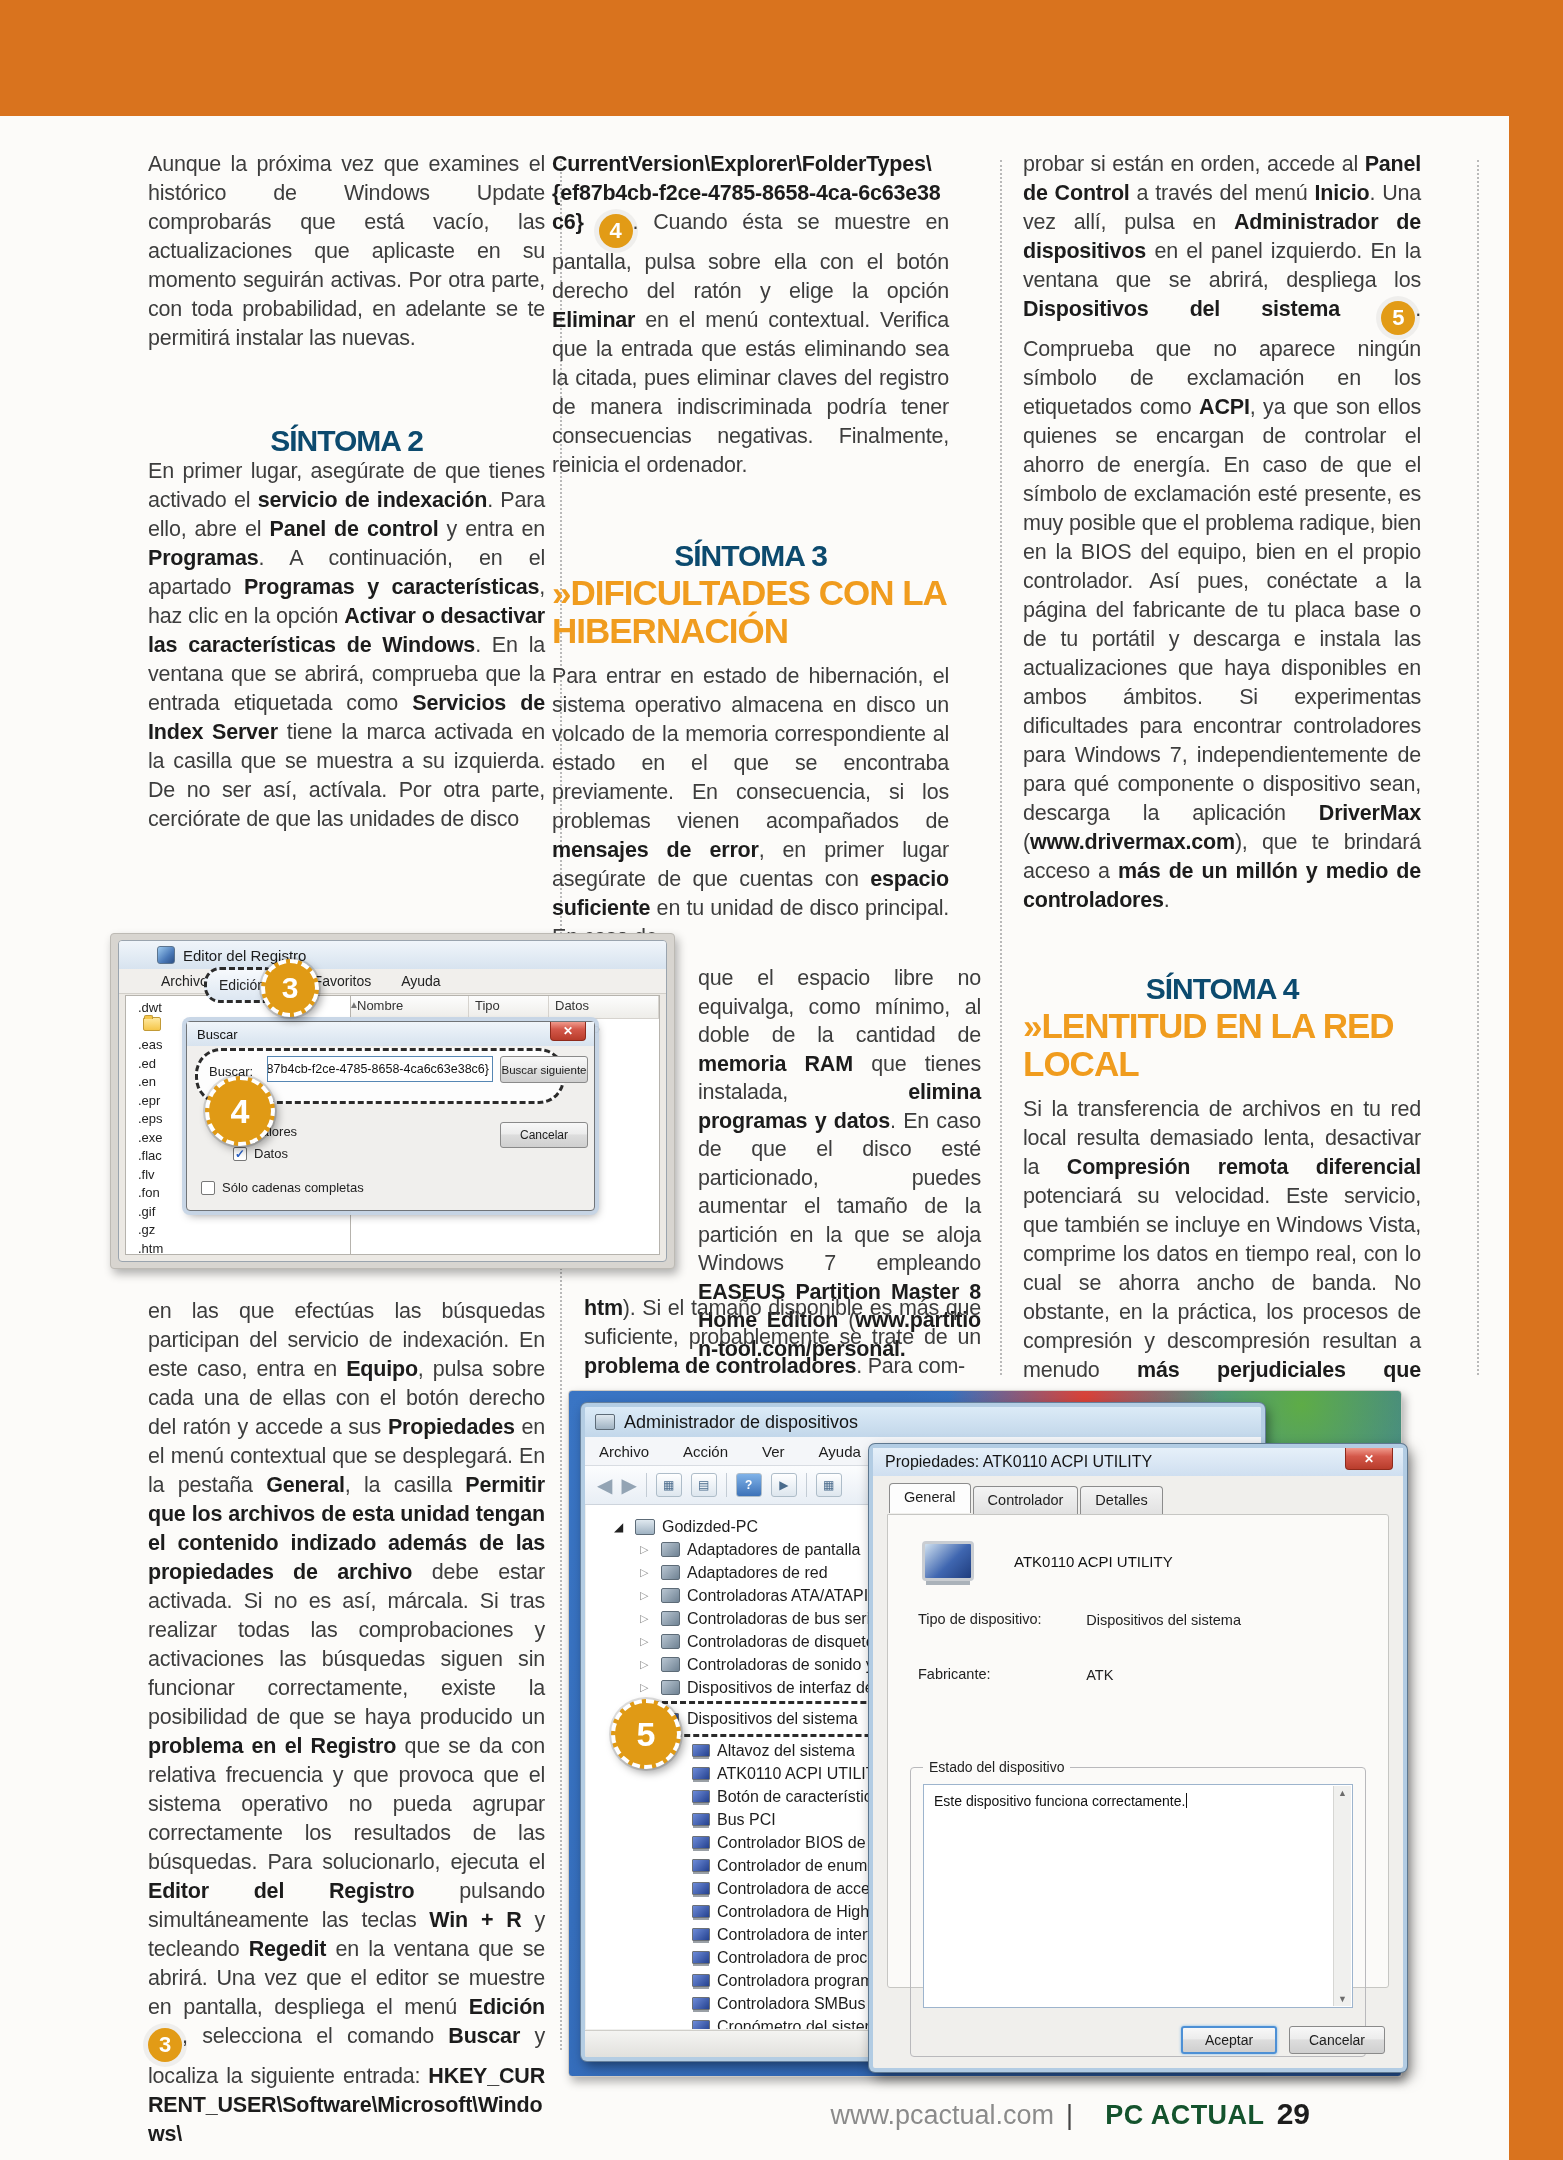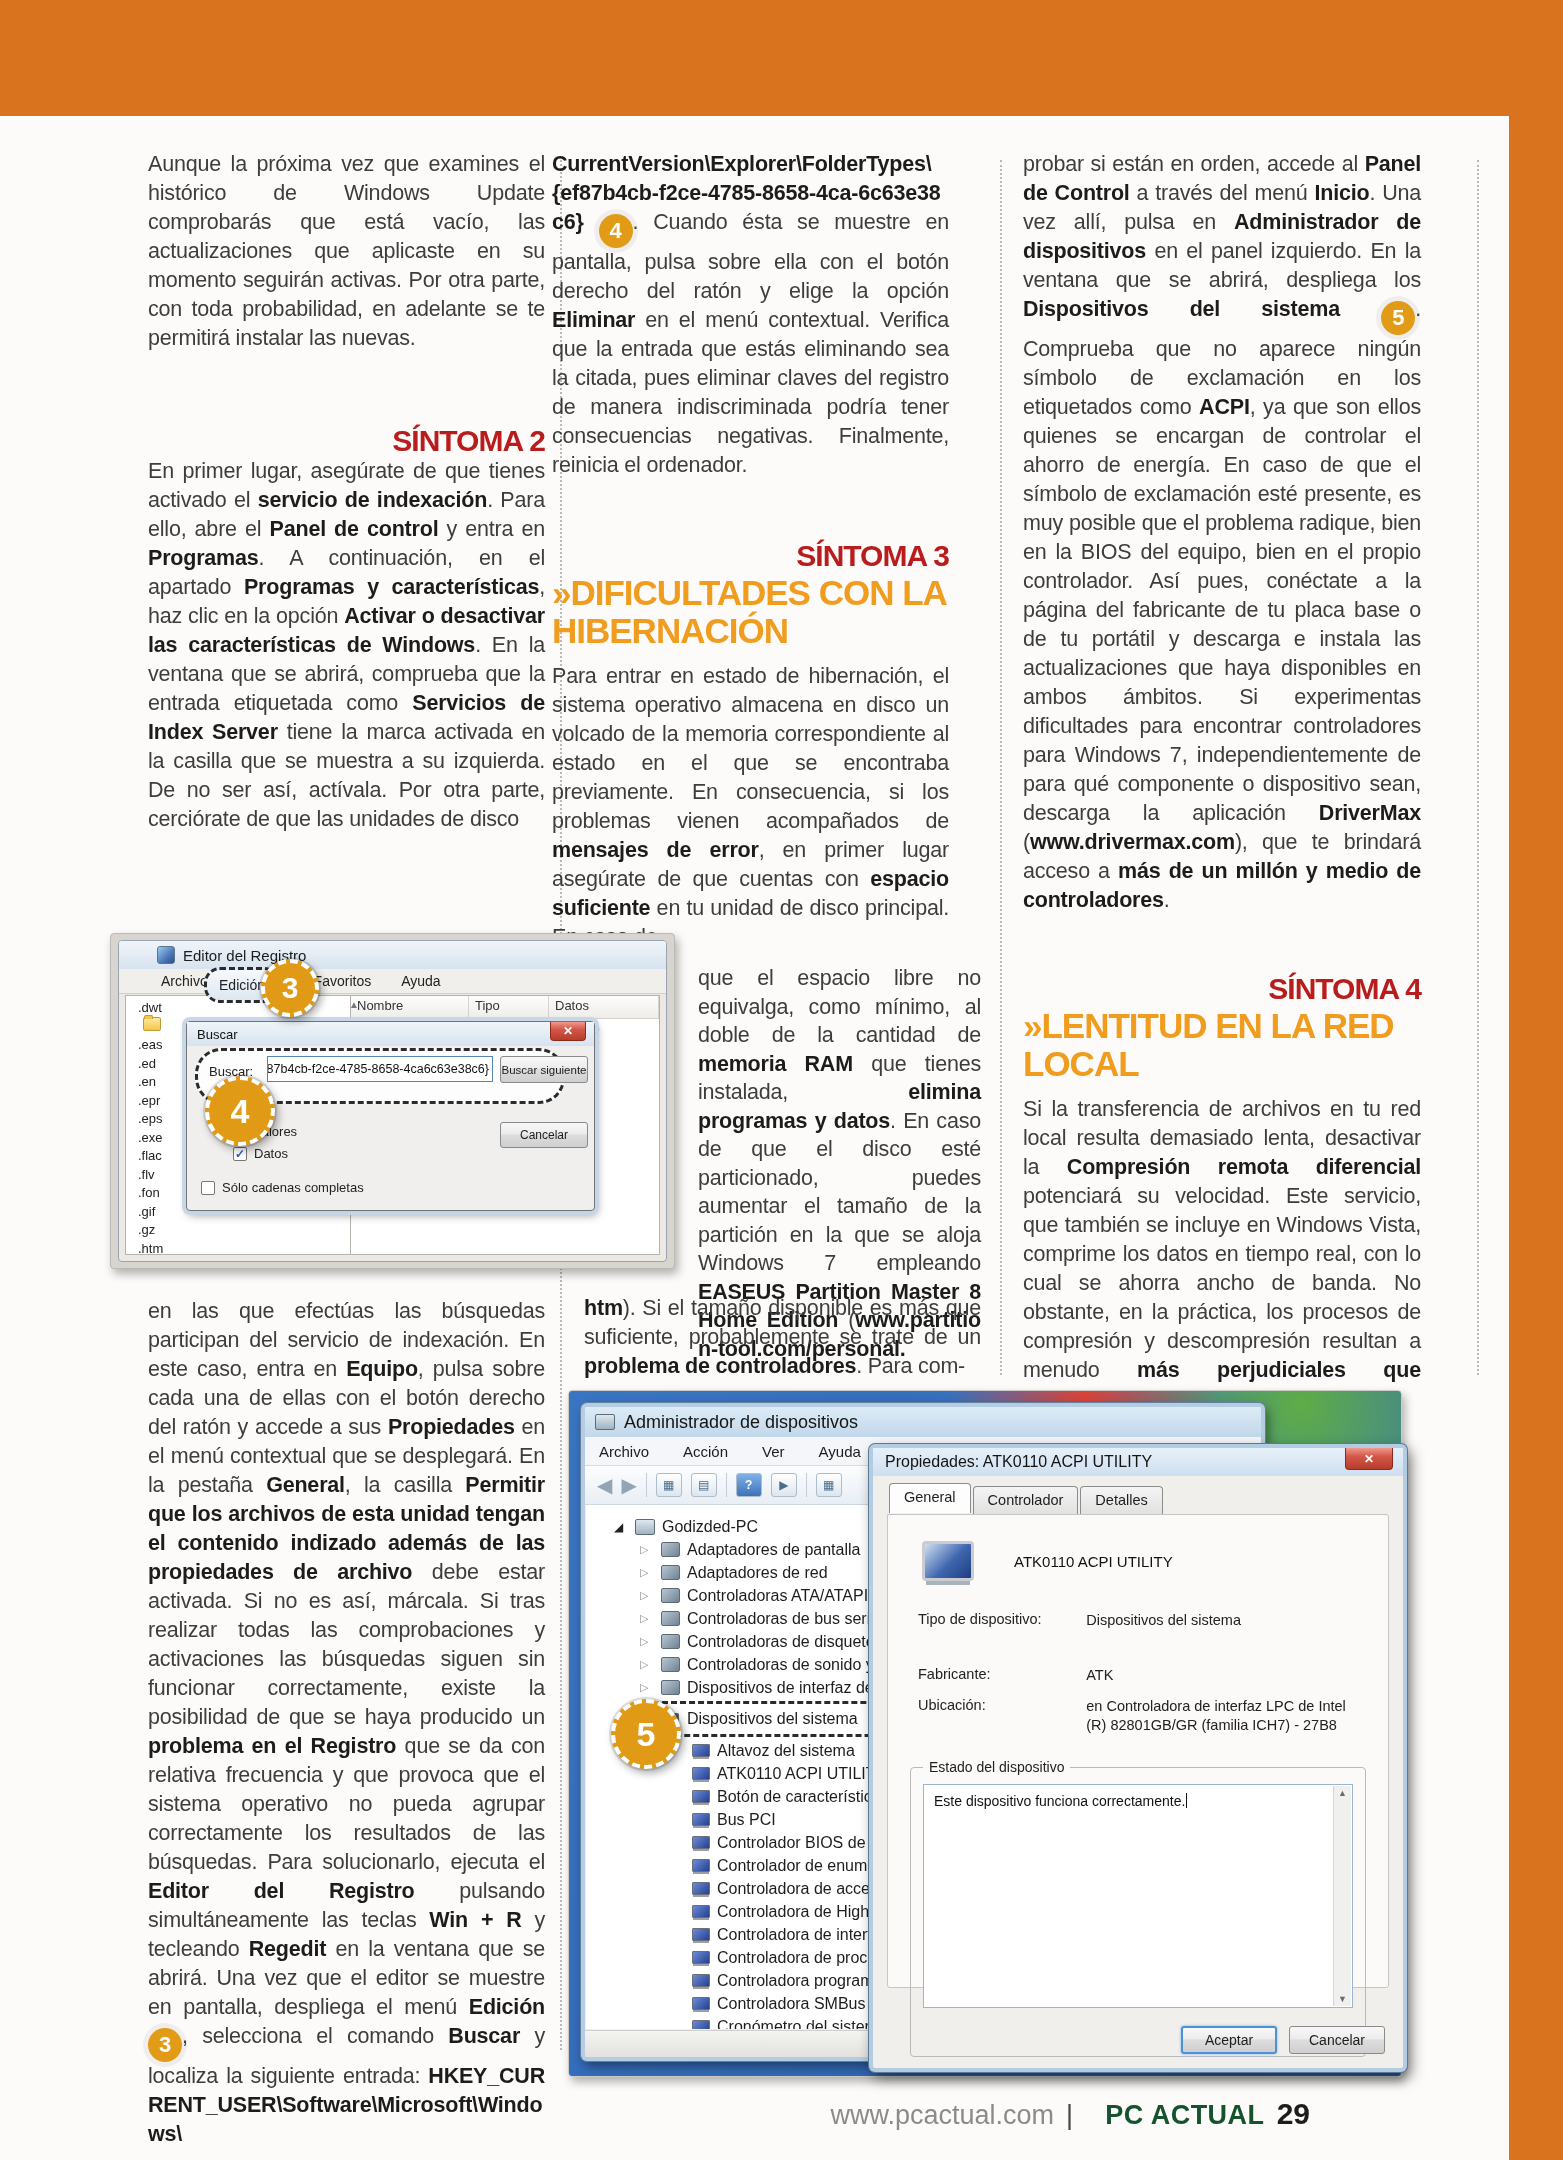--- a/index.html
+++ b/index.html
@@ -7,22 +7,22 @@
         font-family:"Liberation Sans", sans-serif;}
   .topbar{position:absolute;left:0;top:0;width:1563px;height:116px;background:#d9731e;}
   .sidestripe{position:absolute;right:0;top:0;width:54px;height:2160px;background:#d9731e;}
   .vdot{position:absolute;width:0;border-left:2px dotted #b9b9b9;}
   .col{position:absolute;text-align:justify;font-size:21.5px;line-height:29px;color:#3d3d3d;
        letter-spacing:-0.2px;}
   .col p{margin:0;}
   .b{font-weight:bold;color:#1c1c1c;}
   .brk{word-break:break-all;}
   .arrow{color:#e8861c;font-weight:bold;}
-  .kicker{font-size:30px;font-weight:bold;color:#b91c1c;letter-spacing:-1px;line-height:32px;
-          margin-top:72px;text-align:right;}
+  .kicker{font-size:30px;font-weight:bold;color:#0c4a6e;letter-spacing:-1px;line-height:32px;
+          margin-top:72px;text-align:center;}
   .htitle{font-size:35px;font-weight:bold;color:#f09c1e;letter-spacing:-1px;line-height:38px;
           margin:2px 0 12px 0;text-align:left;}
   .badge-inline{display:inline-flex;width:34px;height:34px;border-radius:50%;background:#e29b16;
         color:#fff;font-weight:bold;font-size:22px;align-items:center;justify-content:center;
         vertical-align:-9px;box-shadow:0 0 0 5px rgba(0,0,0,0.05);}
   .badge-big{position:absolute;border-radius:50%;background:#e09a15;color:#fff;font-weight:bold;
         border:4px dashed #fff;box-shadow:0 0 0 2px rgba(0,0,0,0.12), 3px 4px 8px rgba(0,0,0,0.35);
         display:flex;align-items:center;justify-content:center;z-index:30;}
   .footer{position:absolute;top:2097px;right:253px;font-size:27px;display:flex;gap:12px;
           align-items:baseline;}
@@ -410,24 +410,20 @@
         </div>
         <div style="position:absolute;left:30px;top:96px;right:20px;">
             <div class="prow" style="position:relative;margin-bottom:12px;">
             <span class="pl">Tipo de dispositivo:</span>
             <span class="pv">Dispositivos del sistema</span>
           </div>
             <div class="prow" style="position:relative;margin-bottom:12px;margin-top:36px;">
             <span class="pl">Fabricante:</span>
             <span class="pv">ATK</span>
           </div>
-            <div class="prow" style="position:relative;margin-bottom:12px;">
-            <span class="pl">Ubicación:</span>
-            <span class="pv">en Controladora de interfaz LPC de Intel (R) 82801GB/GR (familia ICH7) - 27B8</span>
-          </div>
           </div>
         <div class="fset">
           <span class="fsetlab">Estado del dispositivo</span>
           <div class="statebox">
             <span>Este dispositivo funciona correctamente.</span><span class="caret"></span>
             <div class="sbar">
               <span>▲</span>
               <span>▼</span>
             </div>
           </div>

